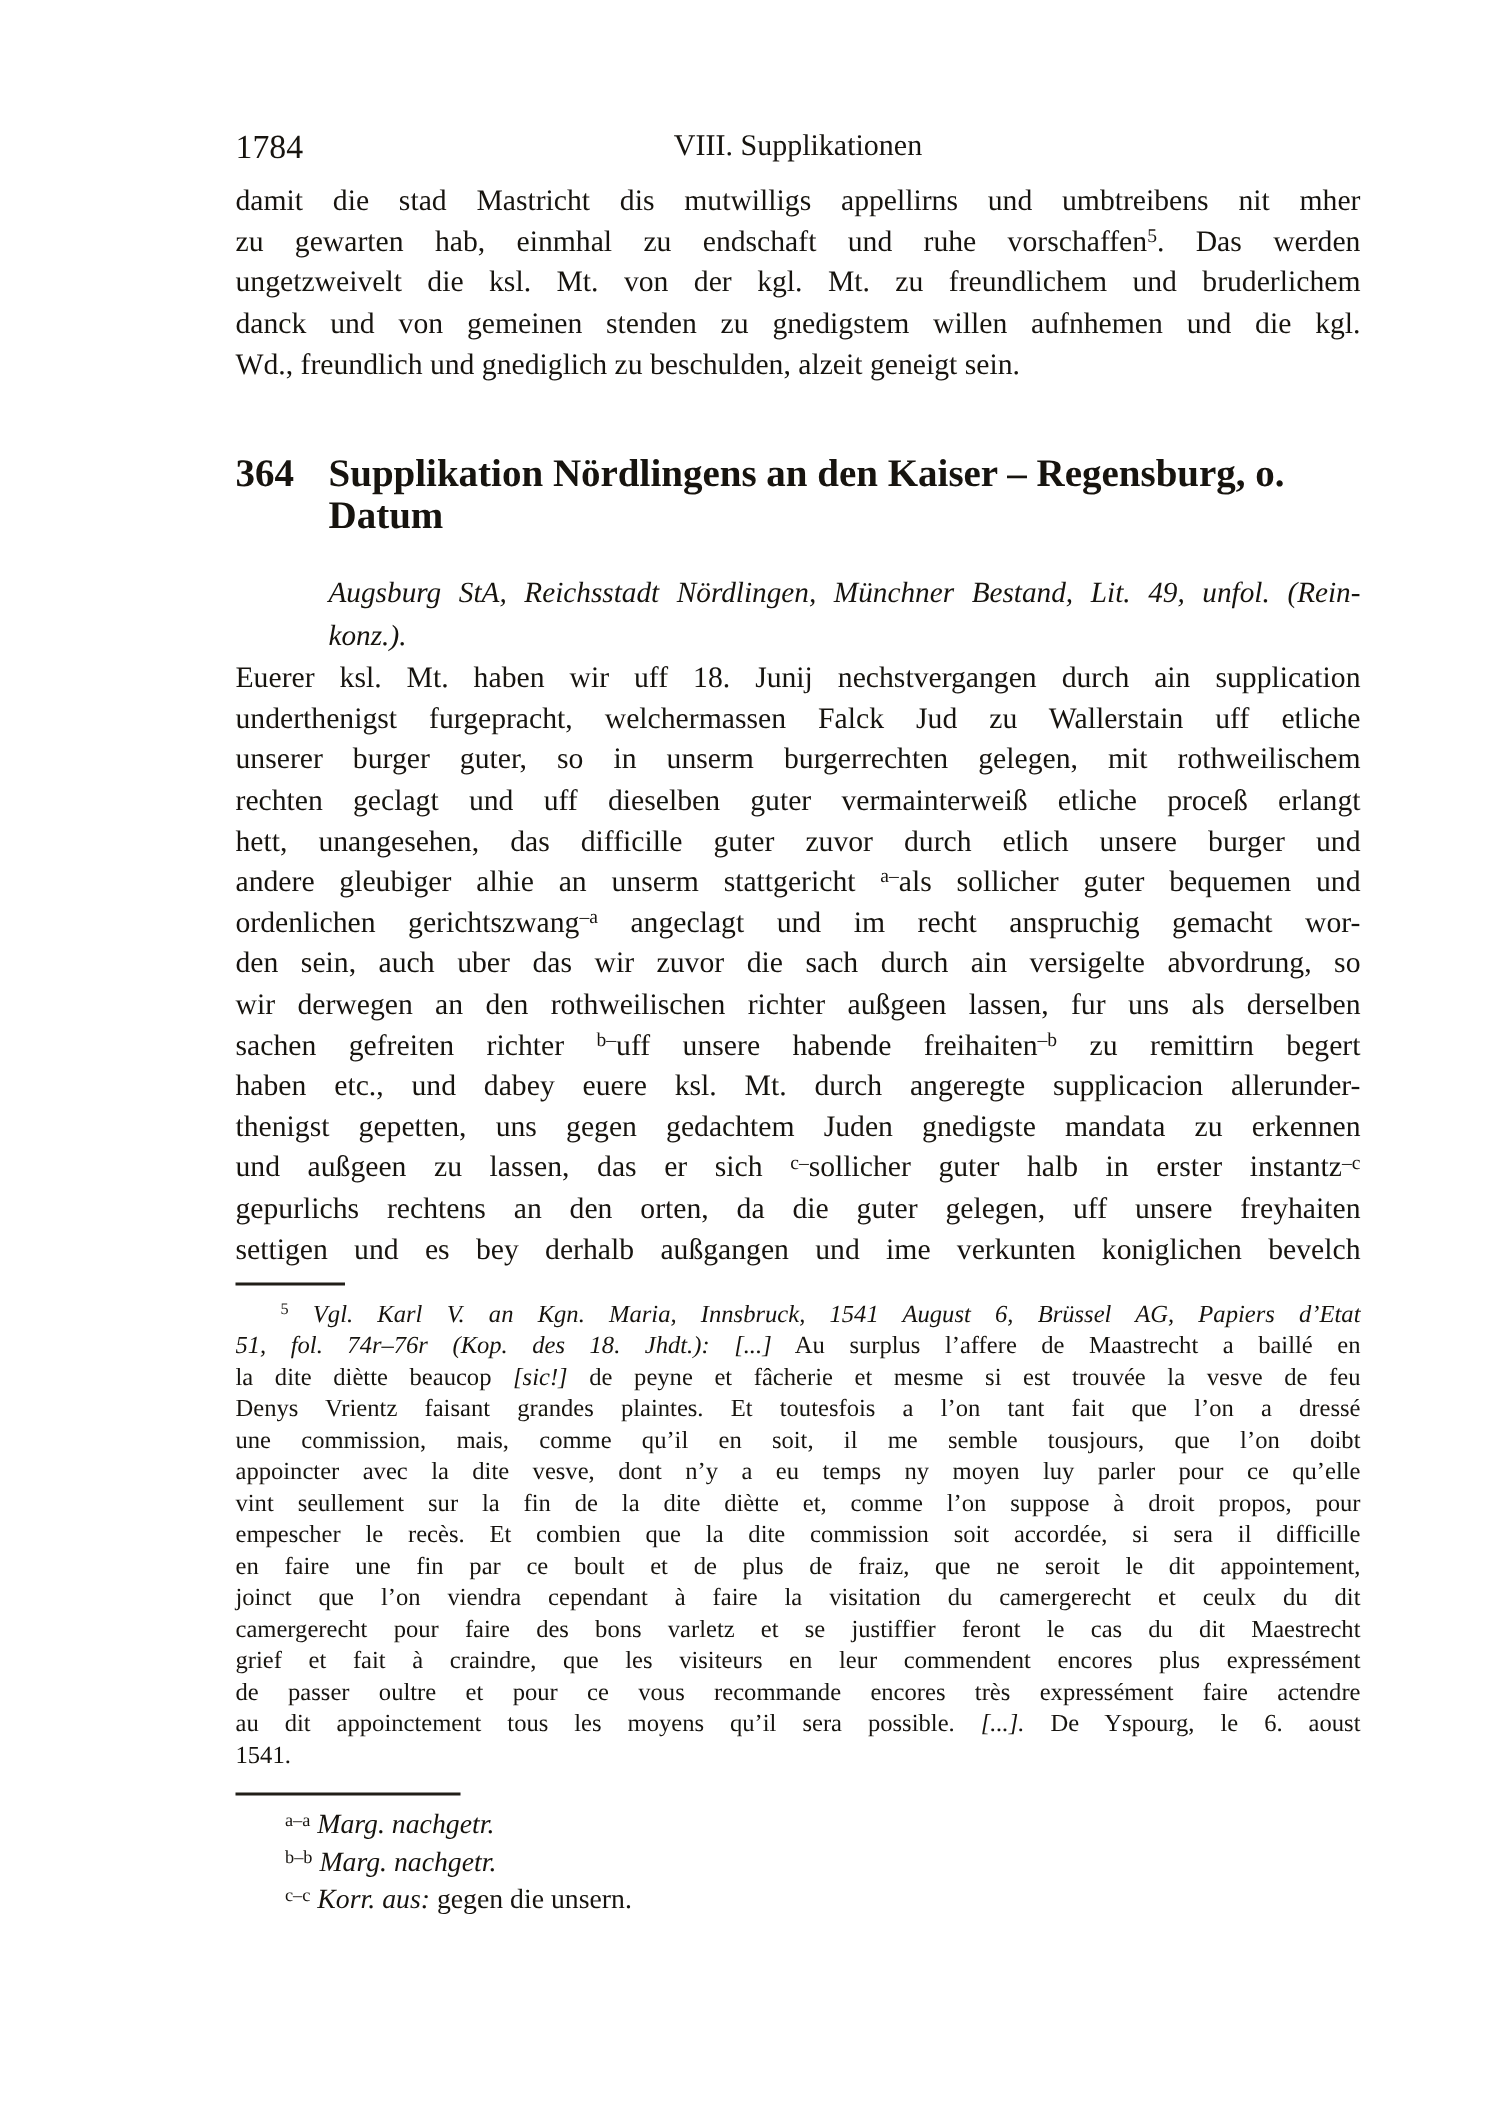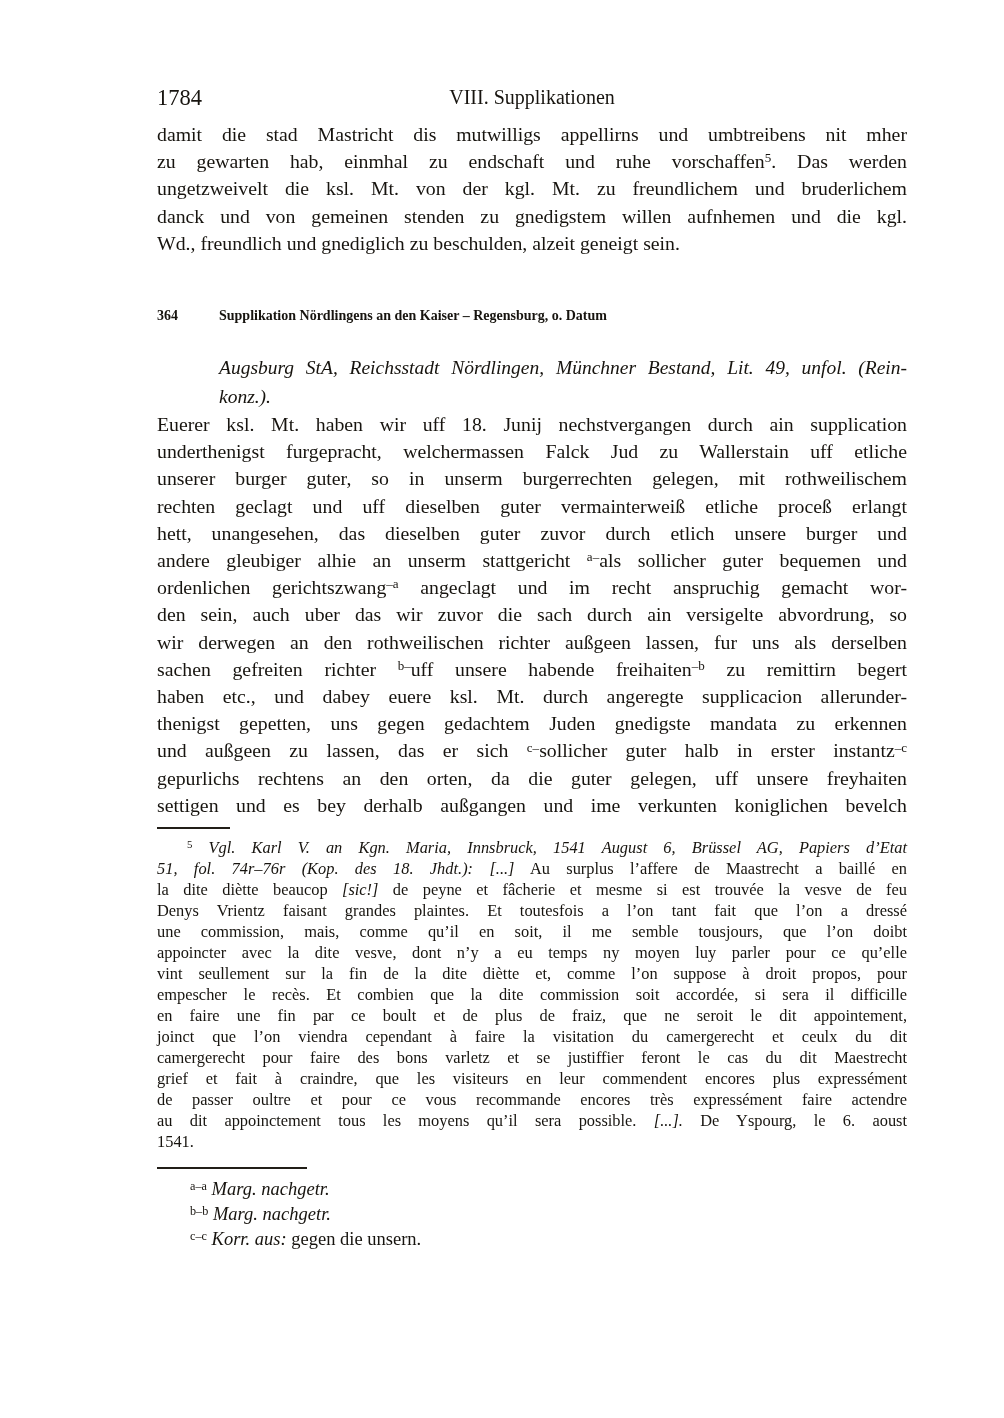--- a/index.html
+++ b/index.html
@@ -14,21 +14,21 @@
   .pagenum{position:absolute;left:0;top:0;font-size:22.5px;line-height:27px}
   .runhead{display:block;text-align:center;font-size:20px;line-height:27px}
 
   .line{display:block;text-align:justify;text-align-last:justify;white-space:normal}
   .line.lastline{text-align-last:left}
   .no-justify .line{text-align:left;text-align-last:left}
 
   .p1{margin-top:10px;font-size:19.8px;line-height:27.2px}
   .p2{font-size:19.8px;line-height:27.2px}
 
-  .docheading{margin-top:45px;display:flex;font-weight:bold;font-size:14px;line-height:28px}
+  .docheading{margin-top:45px;display:flex;font-weight:bold;font-size:26px;line-height:28px}
   .docnum{flex:none;width:62px}
   .doctitle{flex:auto}
 
   .source{margin-top:23px;margin-left:62px;width:688px;font-size:19.5px;line-height:29px}
 
   .rule{border-top:2px solid #211e18;height:0}
   .rule1{margin-top:8px;width:73px}
   .rule2{margin-top:15px;width:150px}
 
   .fn{margin-top:8px;font-size:16.4px;line-height:21px}
@@ -65,21 +65,21 @@
   <div class="source">
       <div class="line"><span class="it">Augsburg StA, Reichsstadt Nördlingen, Münchner Bestand, Lit. 49, unfol. (Rein-</span></div>
       <div class="line lastline"><span class="it">konz.).</span></div>
     </div>
 
   <div class="p2">
       <div class="line"><span>Euerer ksl. Mt. haben wir uff 18. Junij nechstvergangen durch ain supplication</span></div>
       <div class="line"><span>underthenigst furgepracht, welchermassen Falck Jud zu Wallerstain uff etliche</span></div>
       <div class="line"><span>unserer burger guter, so in unserm burgerrechten gelegen, mit rothweilischem</span></div>
       <div class="line"><span>rechten geclagt und uff dieselben guter vermainterweiß etliche proceß erlangt</span></div>
-      <div class="line"><span>hett, unangesehen, das dieselben guter zuvor durch etlich unsere burger und</span></div>
+      <div class="line"><span>hett, unangesehen, das difficille guter zuvor durch etlich unsere burger und</span></div>
       <div class="line"><span>andere gleubiger alhie an unserm stattgericht </span><sup>a–</sup><span>als sollicher guter bequemen und</span></div>
       <div class="line"><span>ordenlichen gerichtszwang</span><sup>–a</sup><span> angeclagt und im recht anspruchig gemacht wor-</span></div>
       <div class="line"><span>den sein, auch uber das wir zuvor die sach durch ain versigelte abvordrung, so</span></div>
       <div class="line"><span>wir derwegen an den rothweilischen richter außgeen lassen, fur uns als derselben</span></div>
       <div class="line"><span>sachen gefreiten richter </span><sup>b–</sup><span>uff unsere habende freihaiten</span><sup>–b</sup><span> zu remittirn begert</span></div>
       <div class="line"><span>haben etc., und dabey euere ksl. Mt. durch angeregte supplicacion allerunder-</span></div>
       <div class="line"><span>thenigst gepetten, uns gegen gedachtem Juden gnedigste mandata zu erkennen</span></div>
       <div class="line"><span>und außgeen zu lassen, das er sich </span><sup>c–</sup><span>sollicher guter halb in erster instantz</span><sup>–c</sup></div>
       <div class="line"><span>gepurlichs rechtens an den orten, da die guter gelegen, uff unsere freyhaiten</span></div>
       <div class="line"><span>settigen und es bey derhalb außgangen und ime verkunten koniglichen bevelch</span></div>

